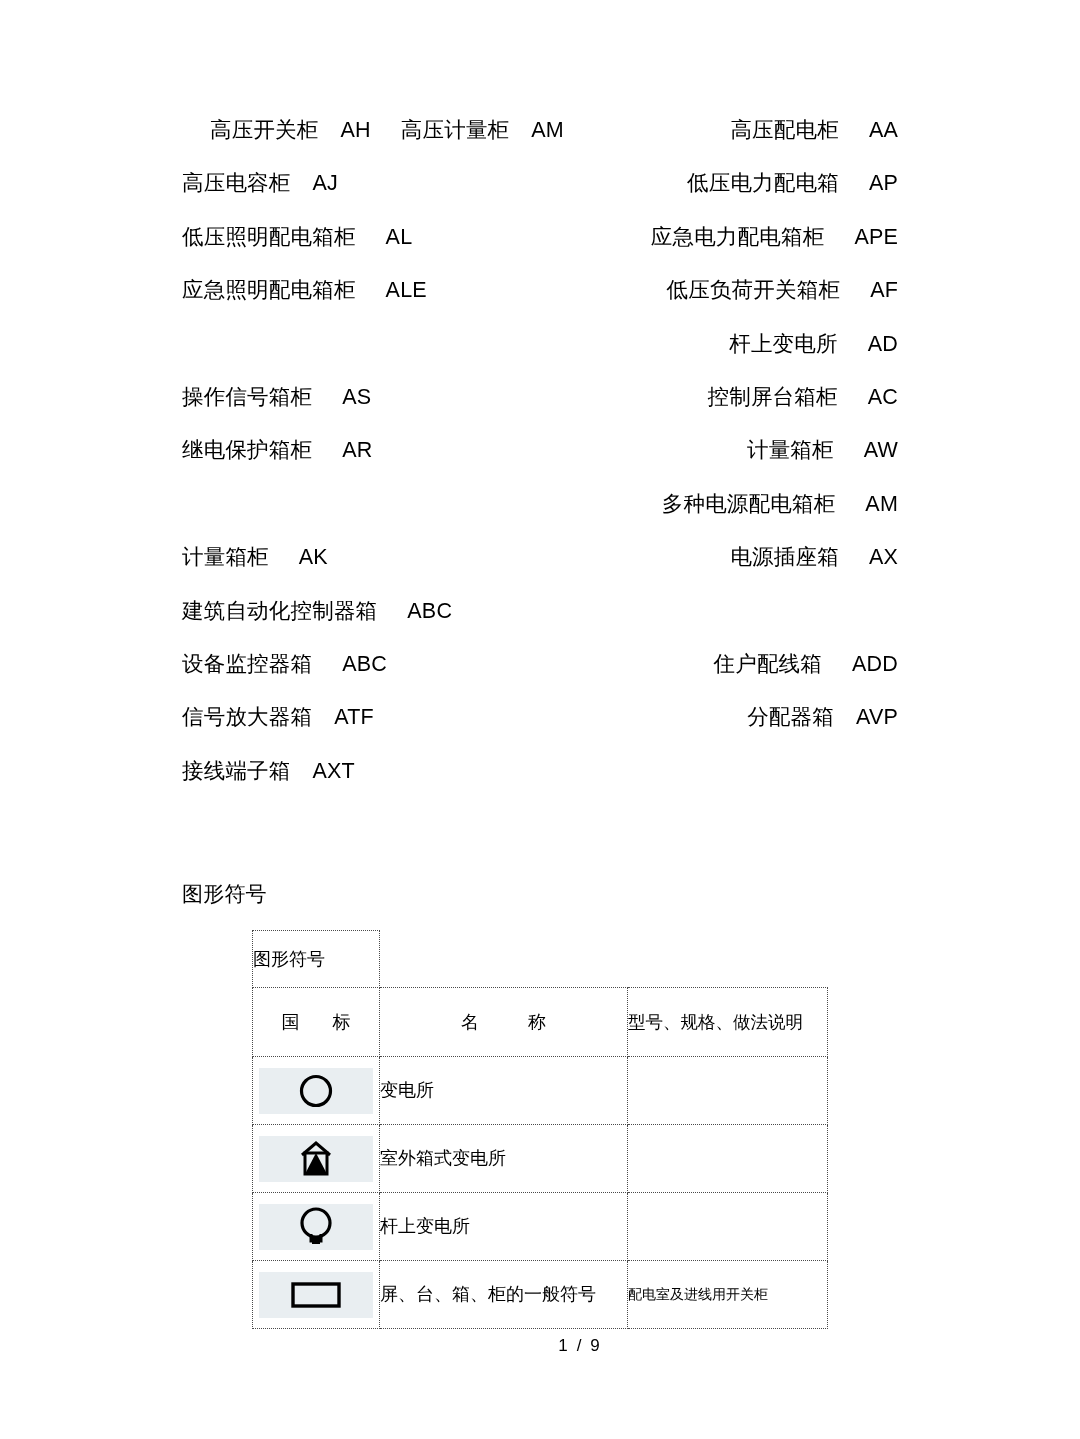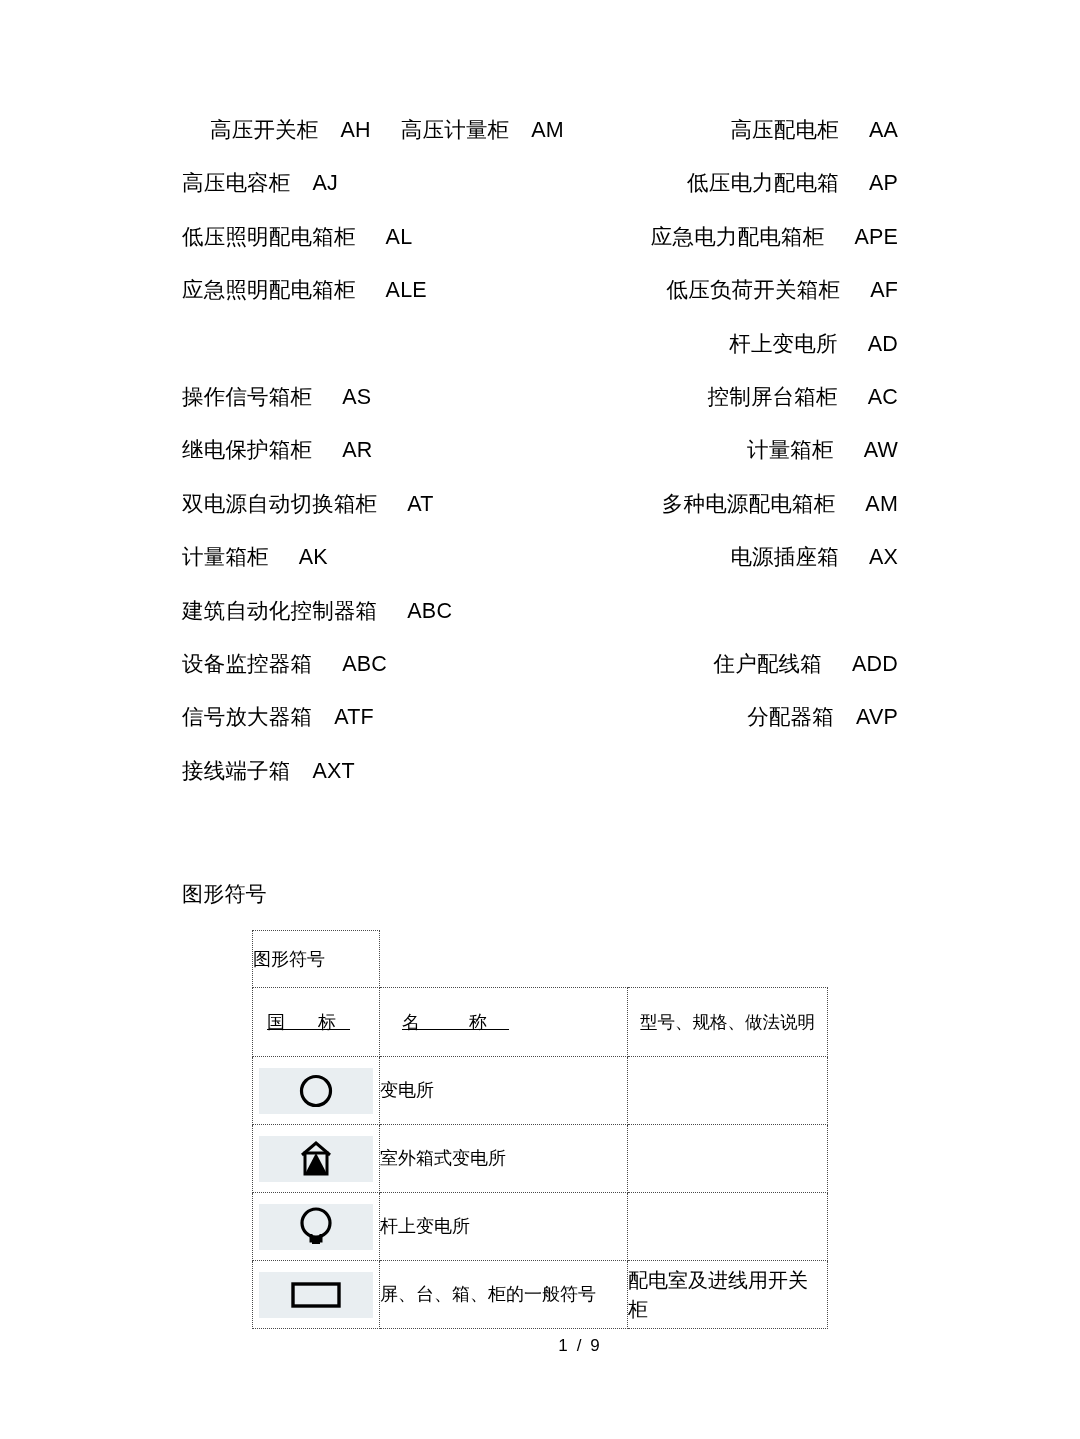--- a/index.html
+++ b/index.html
@@ -93,49 +93,49 @@
   .cell-title {
     height: 56px;
     padding-left: 18px;
     font-size: 18px;
   }
   .cell-blank {
     border: none !important;
   }
   .cell-head {
     height: 68px;
+    text-align: center;
     font-size: 18px;
-    text-decoration: underline;
   }
   .cell-head .sp { letter-spacing: 14px; padding-left: 14px; }
   .cell-head .sp2 { letter-spacing: 22px; padding-left: 22px; }
   .cell-head-wrap {
     padding: 6px 10px;
     line-height: 1.5;
-    text-align: center;
+    text-align: left;
   }
 
   .sym-row td { height: 67px; margin-left: 35px; }
 
   .sym-box {
     background: #e9eef1;
     height: 46px;
     margin: 0 6px;
     display: flex;
     align-items: center;
     justify-content: center;
   }
   .cell-name {
     padding-left: 10px;
     font-size: 18px;
     line-height: 1.45;
   }
   .cell-spec {
     padding: 4px 8px;
-    font-size: 20px;
+    font-size: 14px;
     line-height: 1.45;
   }
 
   
   .footer {
     position: absolute;
     left: 0;
     top: 1336px;
     width: 1080px;
     text-align: center;
@@ -206,23 +206,20 @@
       <span class="abbr-left">
         <span class="abbr-name">继电保护箱柜</span><span class="abbr-code wide">AR</span>
       </span>
       <span class="abbr-right">
         <span class="abbr-name">计量箱柜</span><span class="abbr-code wide">AW</span>
       </span>
     </div>
 
 
     <div class="abbr-row">
-      <span class="abbr-left">
-        <span class="abbr-name">双电源自动切换箱柜</span><span class="abbr-code wide">AT</span>
-      </span>
       <span class="abbr-right">
         <span class="abbr-name">多种电源配电箱柜</span><span class="abbr-code wide">AM</span>
       </span>
     </div>
 
     <div class="abbr-row">
       <span class="abbr-left">
         <span class="abbr-name">计量箱柜</span><span class="abbr-code wide">AK</span>
       </span>
       <span class="abbr-right">

